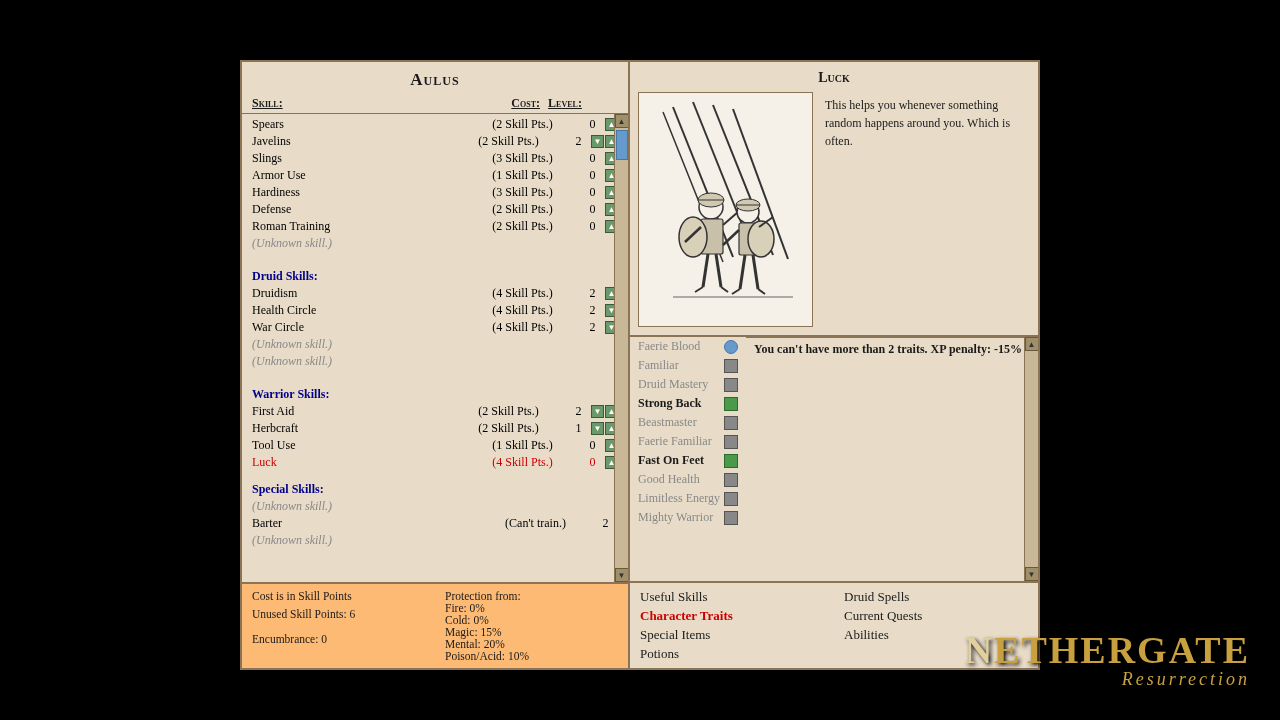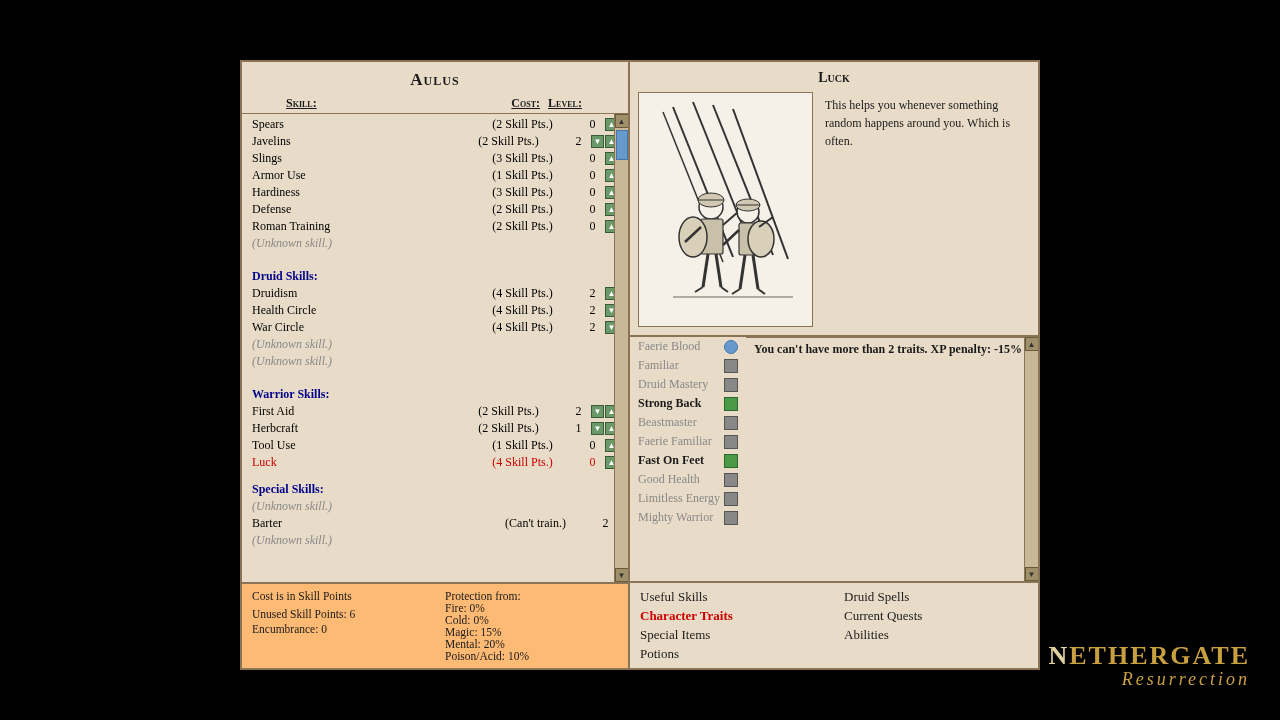--- a/index.html
+++ b/index.html
@@ -44,21 +44,21 @@
     .skills-header {
       display: flex;
       padding: 2px 10px 2px 10px;
       border-bottom: 1px solid #8b7355;
       font-size: 12px;
       font-weight: bold;
       font-variant: small-caps;
       color: #1a1a1a;
       text-decoration: underline;
     }
-    .skills-header .col-skill { flex: 1; margin-left: 34px; }
+    .skills-header .col-skill { flex: 1; }
     .skills-header .col-cost { width: 120px; text-align: right; }
     .skills-header .col-level { width: 50px; text-align: center; }
 
     .skills-scroll {
       flex: 1;
       overflow-y: hidden;
       position: relative;
     }
 
     .skills-list {
@@ -325,21 +325,21 @@
 
     
     .logo {
       position: absolute;
       right: 30px;
       bottom: 30px;
       text-align: right;
     }
 
     .logo-nethergate {
-      font-size: 26px;
+      font-size: 38px;
       font-weight: bold;
       color: #c8a040;
       font-variant: small-caps;
       letter-spacing: 2px;
       text-shadow: 2px 2px 4px #000;
       font-family: 'Georgia', serif;
       line-height: 1;
     }
 
     .logo-nethergate .n-white {
@@ -535,21 +535,21 @@
         <div style="flex:1"></div>
         <div class="scroll-down-btn">▼</div>
       </div>
     </div>
 
     <div class="left-bottom">
       <div class="left-bottom-row">
         <div class="left-bottom-col1">
           <div>Cost is in Skill Points</div>
           <div style="margin-top:6px">Unused Skill Points: 6</div>
-          <div style="margin-top:3px">Encumbrance: 0</div>
+          <div style="margin-top:13px">Encumbrance: 0</div>
         </div>
         <div class="left-bottom-col2">
           <div>Protection from:</div>
           <div>Fire: 0%</div>
           <div>Cold: 0%</div>
           <div>Magic: 15%</div>
           <div>Mental: 20%</div>
           <div>Poison/Acid: 10%</div>
         </div>
       </div>

